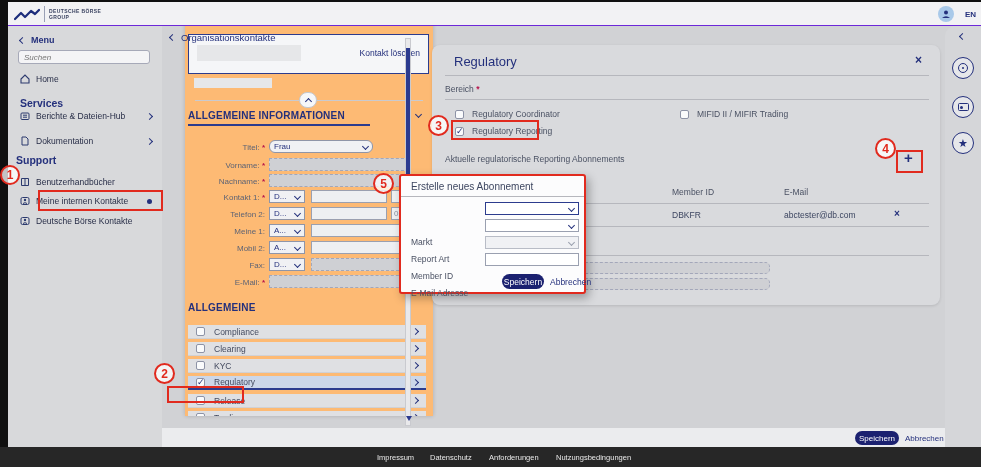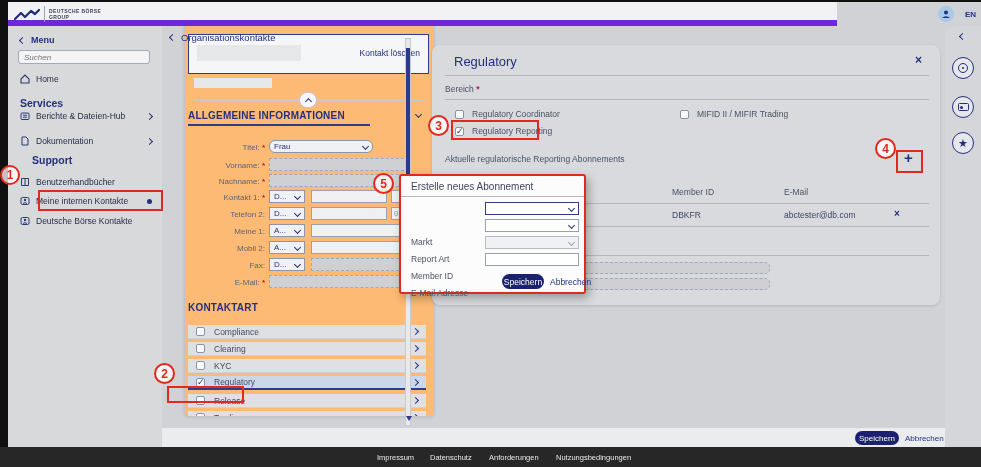--- a/index.html
+++ b/index.html
@@ -7,21 +7,21 @@
   body { font-family:"Liberation Sans", sans-serif; background:#d1d2d5; position:relative; overflow:hidden; }
   .abs { position:absolute; }
   .nav { color:#24307c; }
   .navb { color:#24307c; font-weight:bold; }
 
   
   #left-strip { left:0; top:0; width:8px; height:467px; background:#101010; z-index:5; }
   #top-strip { left:0; top:0; width:981px; height:2px; background:#101010; z-index:6; }
 
   
-  #topbar { left:8px; top:2px; width:829px; height:24px; background:#f2f2f4; border-bottom:6px solid #6d28d9; z-index:4; }
+  #topbar { left:8px; top:2px; width:973px; height:24px; background:#f2f2f4; border-bottom:1px solid #6d28d9; z-index:4; }
   #brand-divider { left:36px; top:4px; width:1px; height:16px; background:#9aa0b5; }
   .brandtxt { font-size:5px; letter-spacing:.4px; color:#3a4260; font-weight:bold; line-height:6px; }
   #avatar-wrap { left:930px; top:4px; width:16px; height:16px; border-radius:50%; background:#a9c9e9; display:flex; align-items:center; justify-content:center; }
   #lang { left:957px; top:8px; font-size:8px; }
 
   
   #sidebar { left:8px; top:26px; width:154px; height:421px; background:#d8d9db; z-index:1; }
   .side-item { font-size:8.5px; color:#272d47; display:flex; align-items:center; gap:6px; }
   .side-head { font-size:10.5px; }
   #search-input { left:10px; top:24px; width:132px; height:14px; border:1px solid #a6a9b8; border-radius:3px; background:#f4f4f6; font-size:8px; font-style:italic; color:#8b8f9e; padding:0 5px; font-family:"Liberation Sans",sans-serif; }
@@ -139,21 +139,21 @@
   </div>
 
   <div class="abs side-item" style="left:12px;top:110px;width:132px;">
     <svg class="sicon" viewBox="0 0 10 10">
         <path d="M2 1 H6 L8 3 V9 H2 Z" fill="none" stroke="#2c3a6e" stroke-width="1"></path>
       </svg>
     <span style="flex:1;">Dokumentation</span>
     <span class="chev r"></span>
   </div>
 
-  <div class="abs navb side-head" style="left:24px;top:128px;">Support</div>
+  <div class="abs navb side-head" style="left:8px;top:128px;">Support</div>
 
   <div class="abs side-item" style="left:12px;top:151px;width:132px;">
     <svg class="sicon" viewBox="0 0 10 10">
         <path d="M1.5 1.5 H5 V8.5 H1.5 Z M5 1.5 H8.5 V8.5 H5" fill="none" stroke="#2c3a6e" stroke-width="1"></path>
       </svg>
     <span>Benutzerhandbücher</span>
   </div>
 
   <div class="abs side-item" style="left:12px;top:170px;width:132px;">
     <svg class="sicon" viewBox="0 0 10 10">
@@ -239,21 +239,21 @@
   <div class="abs flabel" style="left:8px;top:245px;"><span>Fax:</span></div>
   <div class="ctrl dd" style="left:84px;top:242px;width:36px;">
       <span>D...</span>
       <span class="chev d"></span>
     </div>
   <div class="ctrl redact2" style="left:126px;top:242px;width:98px;"></div>
 
   <div class="abs flabel" style="left:8px;top:262px;"><span>E-Mail:</span> <span class="req">*</span></div>
   <div class="ctrl redact2" style="left:84px;top:259px;width:140px;"></div>
 
-  <div class="abs navb sec-title" style="left:3px;top:286px;">KONTAKTART</div>
+  <div class="abs navb sec-title" style="left:3px;top:286px;">ALLGEMEINE</div>
 
   <div class="krow" style="top:309px;">
     <span class="cb"></span>
     <span class="lbl">Compliance</span>
     <span class="chev r"></span>
   </div>
   <div class="krow" style="top:326px;">
     <span class="cb"></span>
     <span class="lbl">Clearing</span>
     <span class="chev r"></span>

